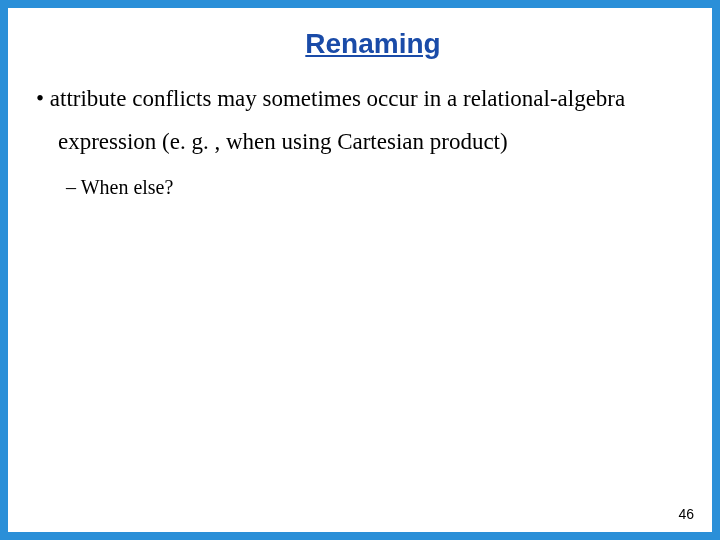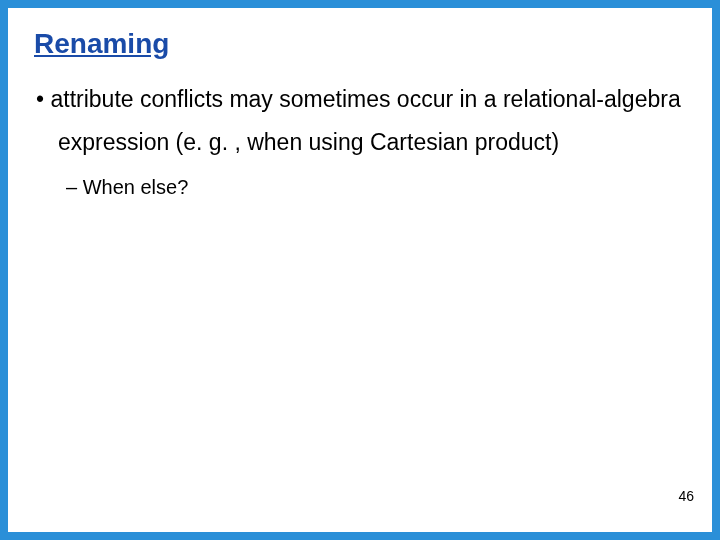--- a/index.html
+++ b/index.html
@@ -12,31 +12,33 @@
   }
   .slide {
     position: absolute;
     top: 8px;
     left: 8px;
     right: 8px;
     bottom: 8px;
     background: #ffffff;
   }
   .title {
+    text-align: center;
     font-size: 28px;
     font-weight: bold;
     color: #1a4ba8;
     text-decoration: underline;
     padding-top: 20px;
     padding-bottom: 18px;
     margin-left: 26px;
   }
   .content {
     padding: 0 28px 0 28px;
     color: #000;
+    font-family: Liberation Serif, serif;
   }
   .bullet-1 {
     font-size: 23px;
     line-height: 1.85;
     margin-bottom: 8px;
     padding-left: 22px;
     text-indent: -22px;
   }
   .bullet-1::before {
     content: "• ";
@@ -47,21 +49,21 @@
     margin-left: 30px;
     margin-bottom: 8px;
     padding-left: 20px;
     text-indent: -20px;
   }
   .bullet-2::before {
     content: "– ";
   }
   .page-number {
     position: absolute;
-    bottom: 28px;
+    bottom: 10px;
     right: 18px;
     font-size: 14px;
     color: #000;
   }
 </style>
 </head>
 <body>
 
 <div class="slide">
   <div class="title">Renaming</div>

